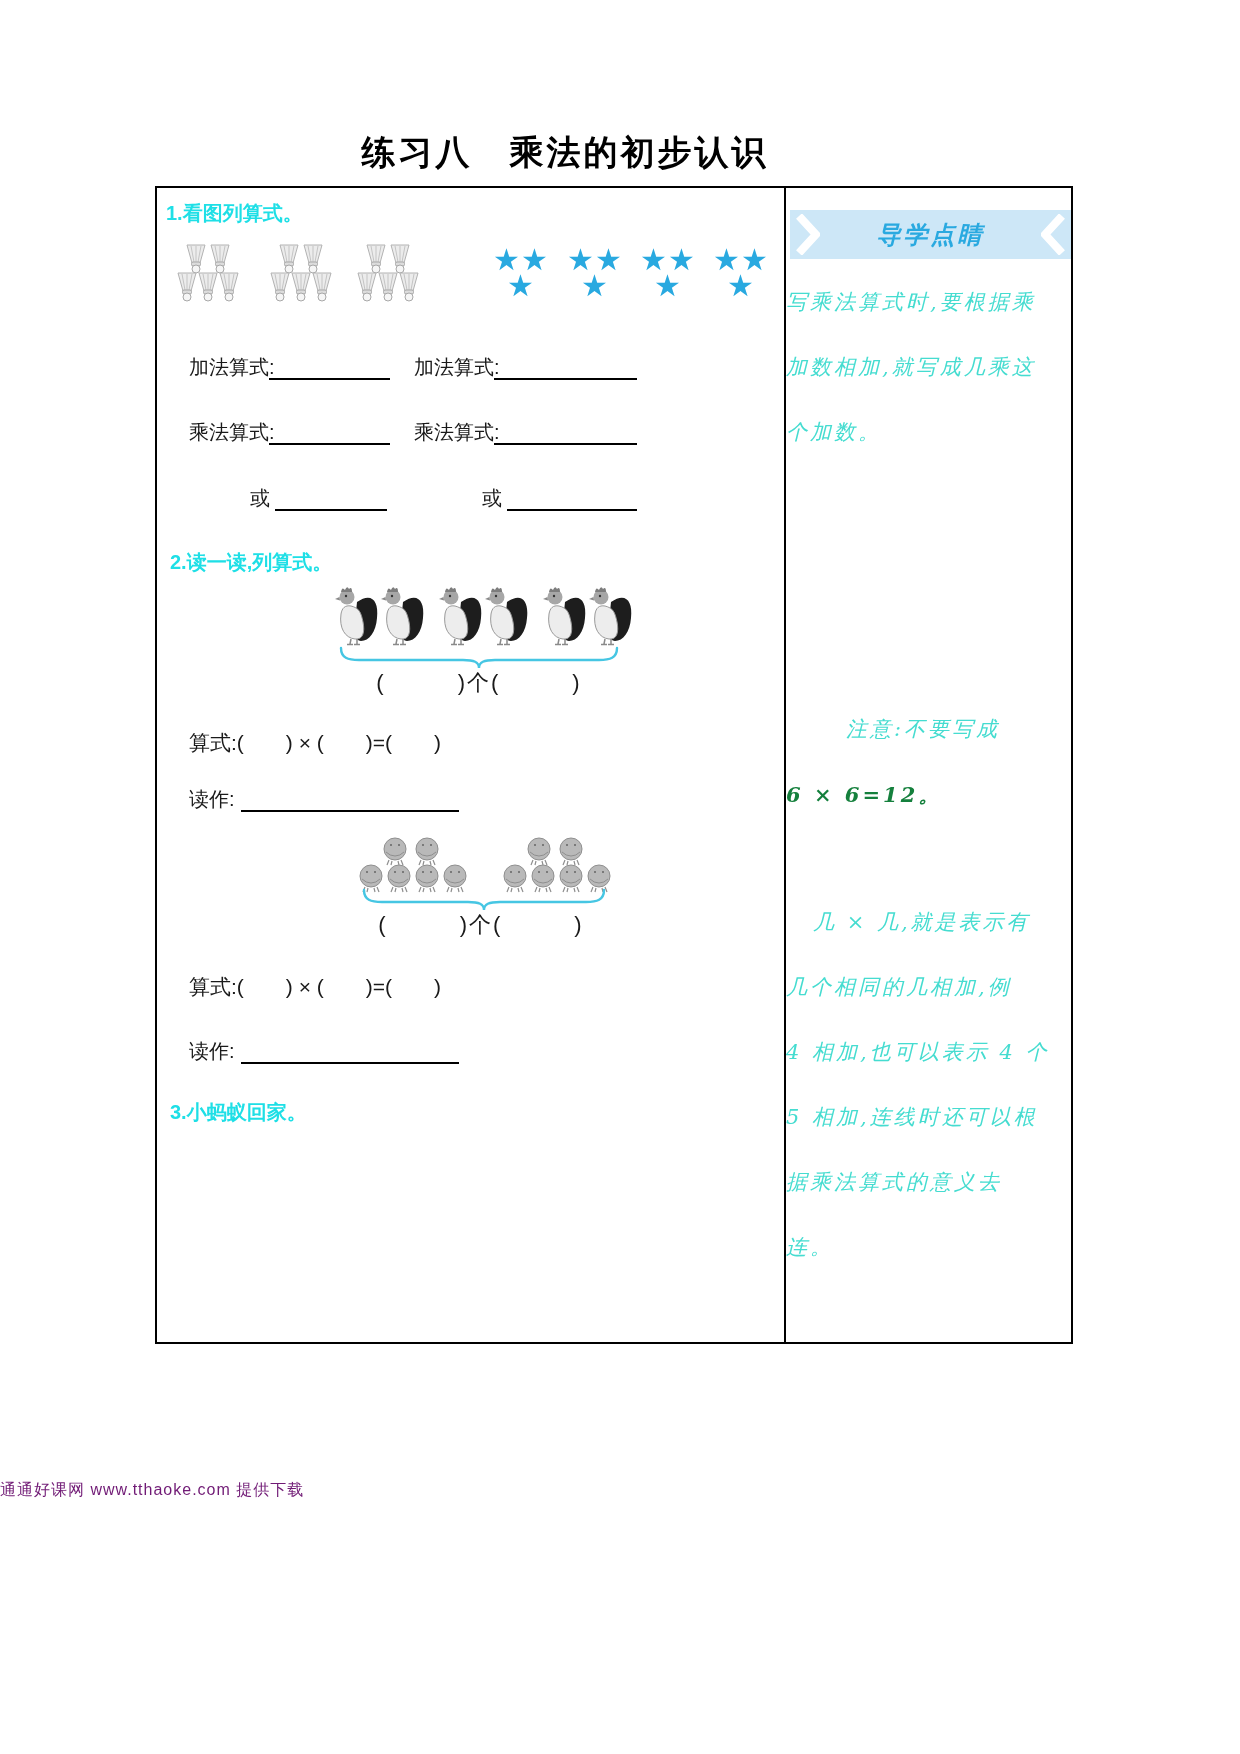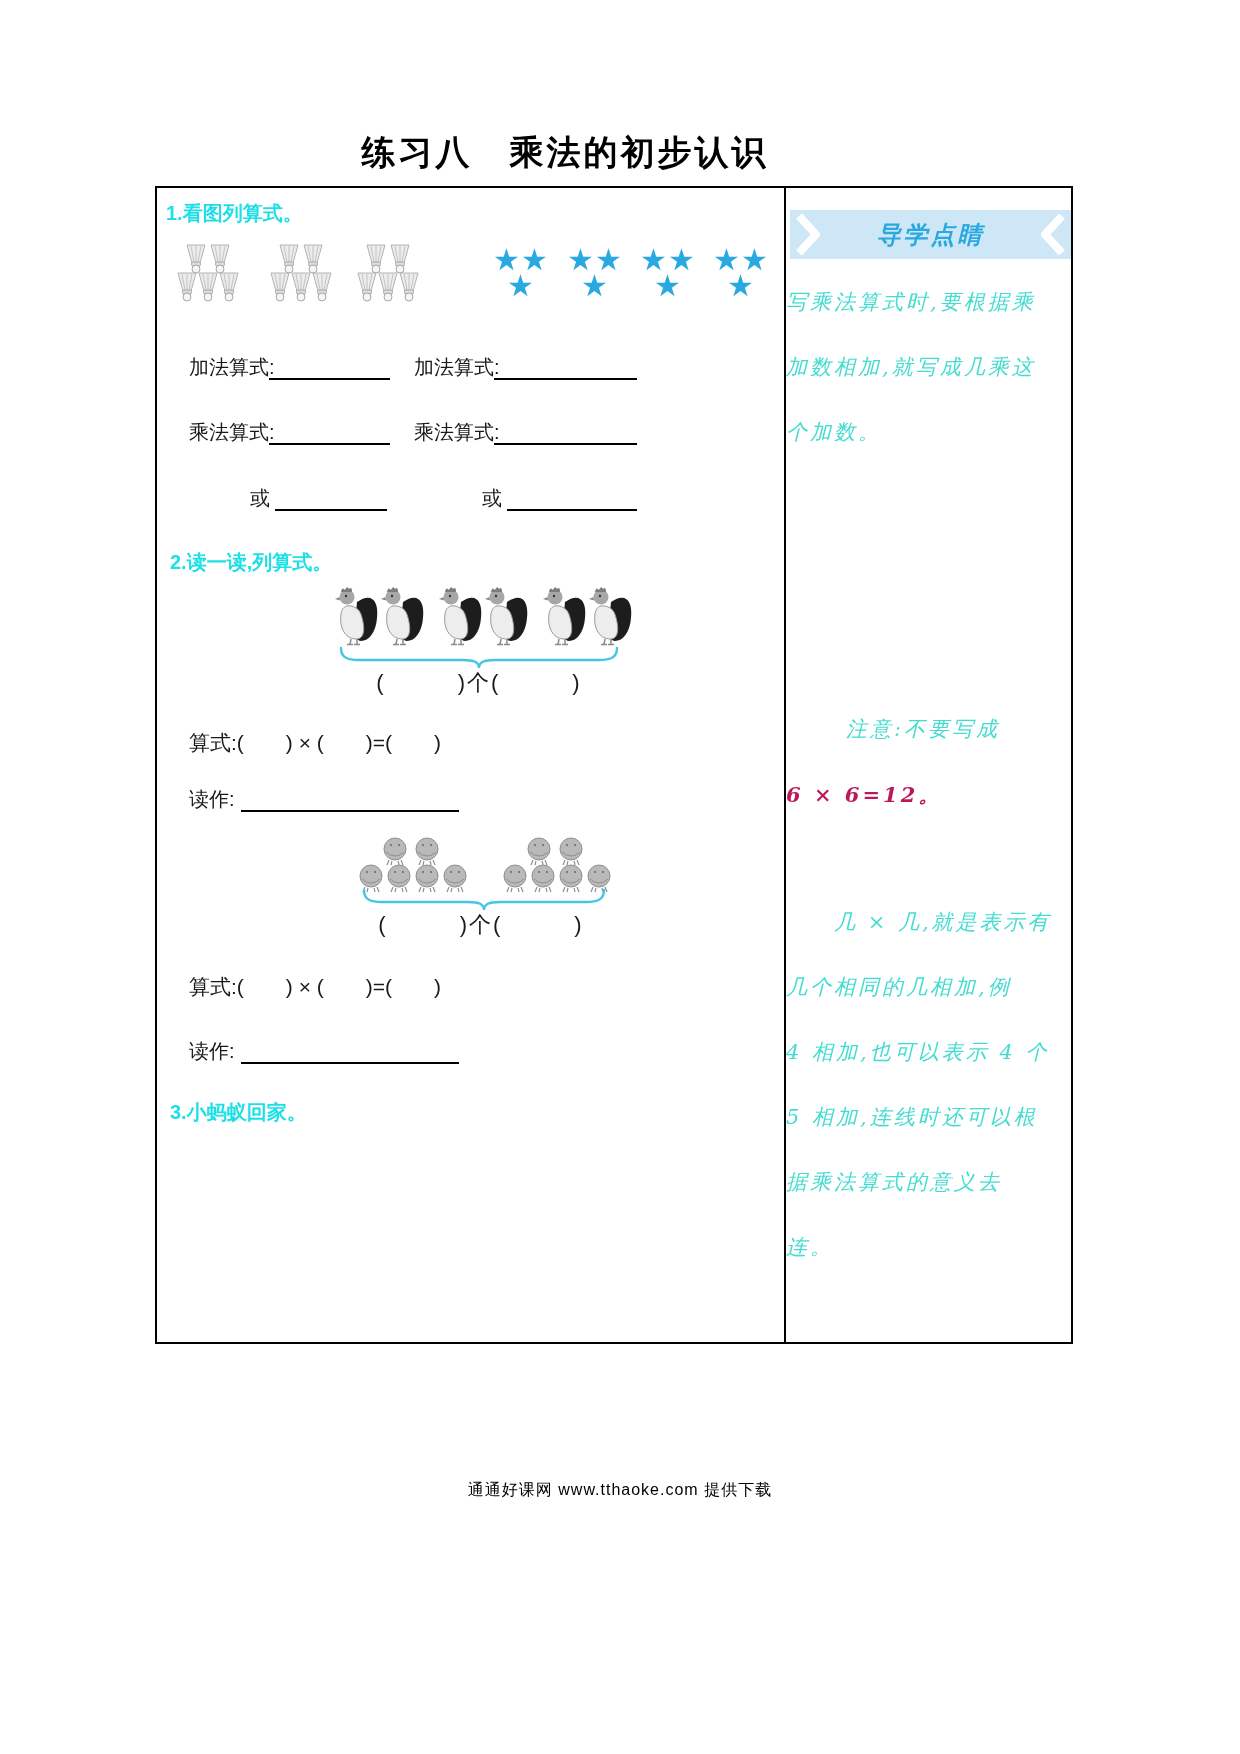--- a/index.html
+++ b/index.html
@@ -28,25 +28,25 @@
   
   .right-col{position:absolute;left:629px;top:0;width:289px;height:100%;font-style:italic;}
   .banner{position:absolute;left:4px;top:22px;width:281px;height:49px;background:#cde7f7;}
   .banner-title{position:absolute;left:0;top:0;width:100%;height:49px;line-height:49px;
                 text-align:center;font-size:24px;font-weight:bold;letter-spacing:3px;color:#29a9e0;}
   .chev{position:absolute;top:4px;width:24px;height:41px;}
   .chev-l{left:6px;} .chev-r{right:6px;}
   .guide-para{position:absolute;width:268px;font-family:"DejaVu Serif",serif;
               font-size:21px;line-height:65px;letter-spacing:3px;color:#45dcd0;}
   .guide-para .gline{white-space:nowrap;}
-  .para3 .gline:first-child{padding-left:48px;}
+  .para3 .gline:first-child{padding-left:27px;}
   .note-indent{padding-left:60px;}
-  .em{font-weight:bold;color:#be185d;}
-  .footer{position:absolute;top:1480px;left:0;width:100%;text-align:center;
-          font-size:16px;color:#000000;letter-spacing:1px;}
+  .em{font-weight:bold;color:#15803d;}
+  .footer{position:absolute;top:1480px;left:0;width:100%;
+          font-size:16px;color:#701a75;letter-spacing:1px;}
 </style>
 </head>
 <body>
 
 <svg width="0" height="0" style="position:absolute">
   <defs>
     <symbol id="sym-shuttle" viewBox="0 0 24 30">
       <path d="M3,1 L21,1 L16,19 L8,19 Z" fill="#ececec" stroke="#b2b2b2" stroke-width="1"></path>
       <path d="M7,2 L10,18 M12,2 L12,18 M17,2 L14,18" stroke="#c4c4c4" stroke-width="1" fill="none"></path>
       <rect x="7.5" y="18" width="9" height="4" rx="1.5" fill="#dcdcdc" stroke="#a8a8a8" stroke-width="1"></rect>

